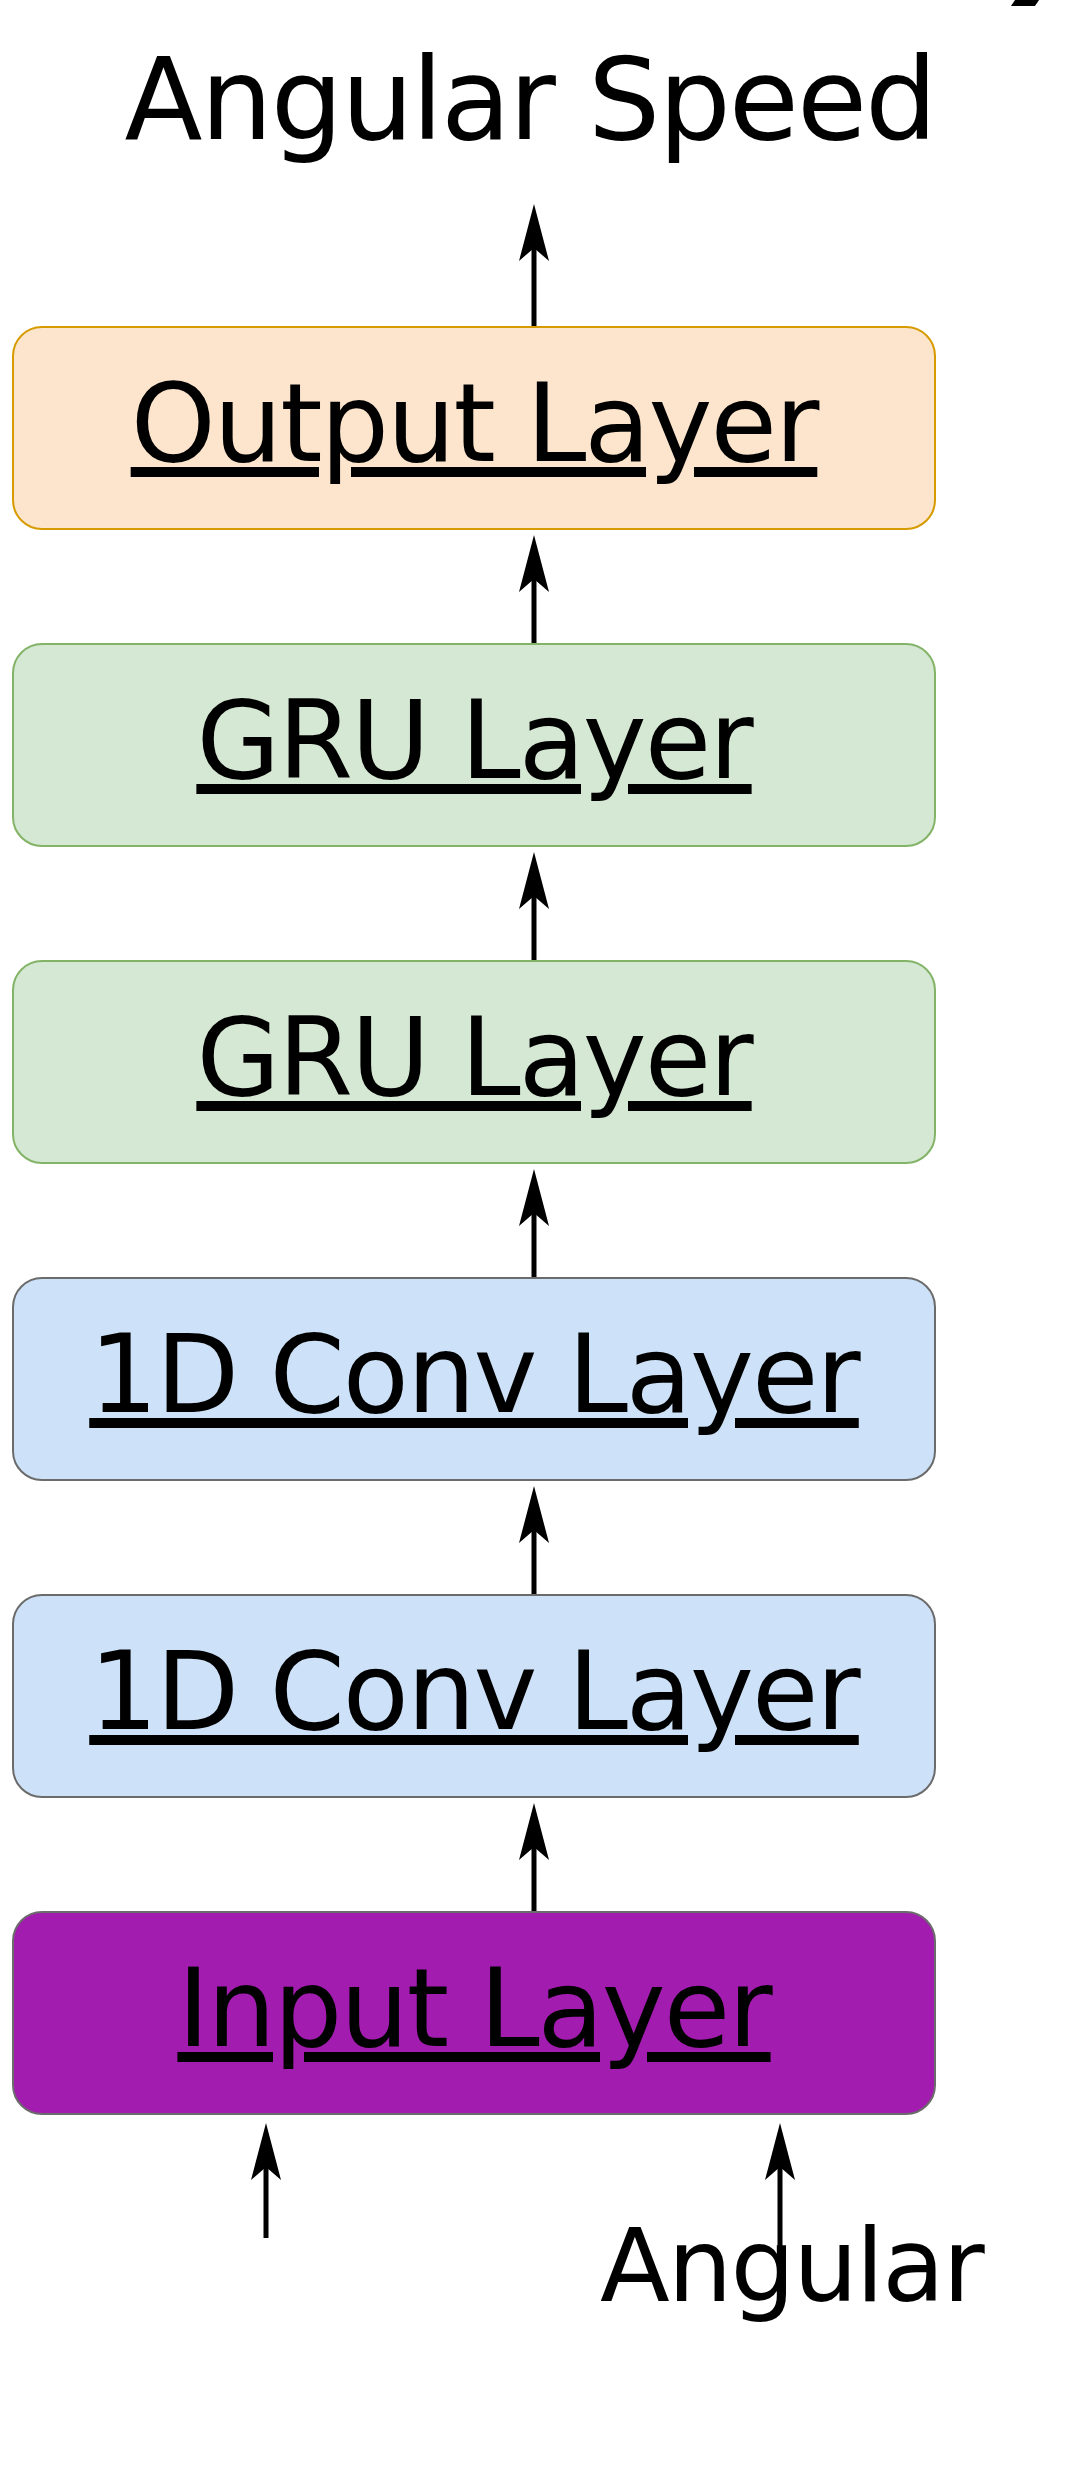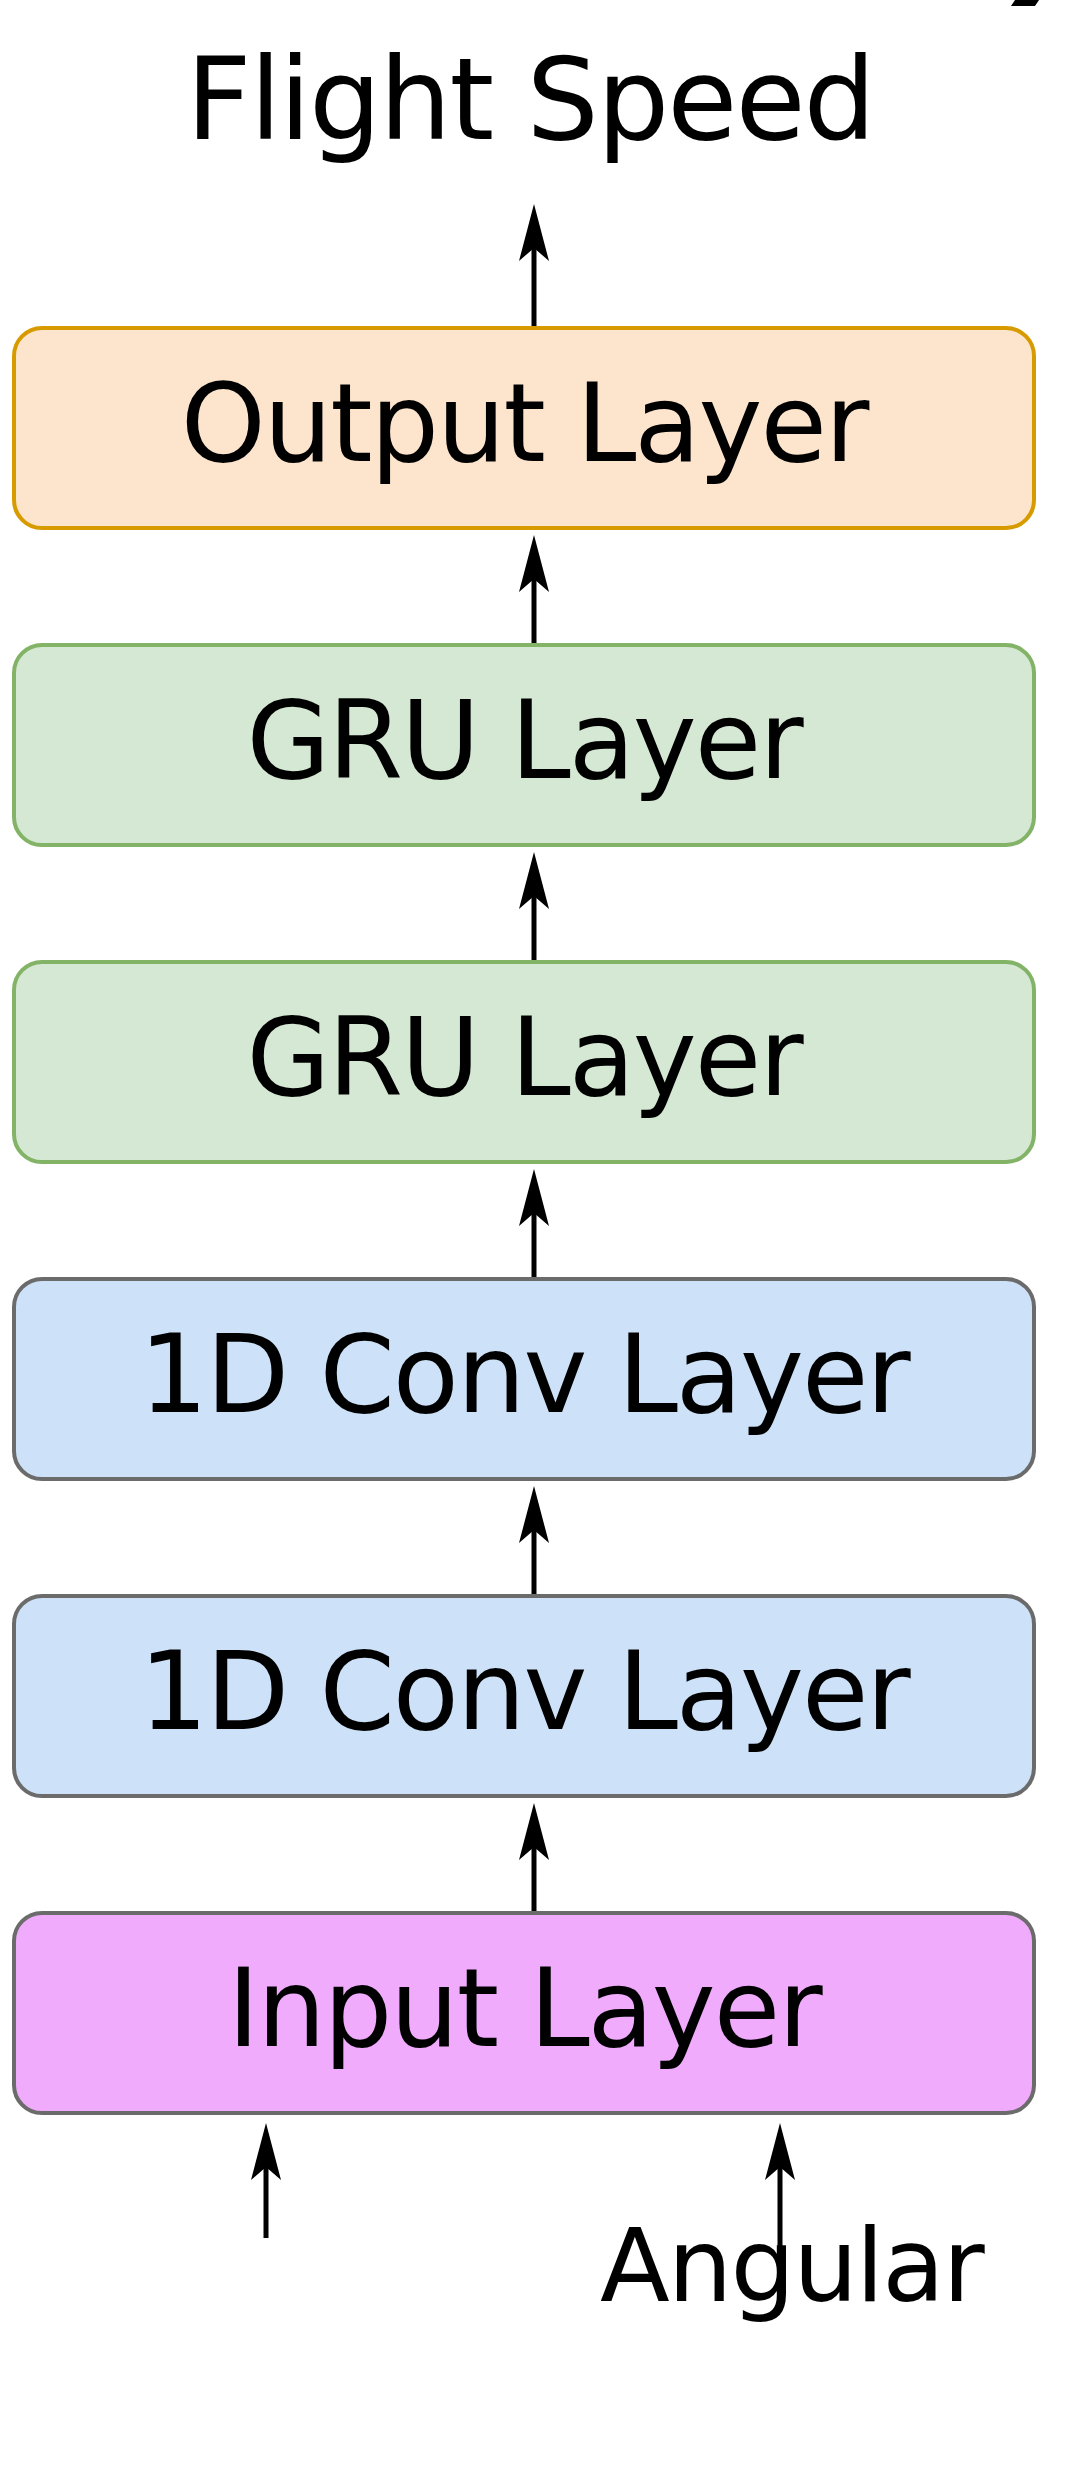--- a/index.html
+++ b/index.html
@@ -14,28 +14,29 @@
     height: 2492px;
     background: #ffffff;
     overflow: hidden;
     color: #000000;
   }
 
   
   .layer-box {
     position: absolute;
     left: 12px;
-    width: 1024px;
+    width: 924px;
     height: 204px;
     box-sizing: border-box;
-    border: 4px solid #ef4444;
+    border: 2px solid #ef4444;
     border-radius: 30px;
     display: flex;
     align-items: center;
     justify-content: center;
+    text-decoration: underline;
   }
   .layer-box .layer-label {
     font-size: 108px;
     line-height: 1;
     color: #000000;
     letter-spacing: -2px;
     white-space: nowrap;
     padding-bottom: 8px;
   }
 
@@ -103,21 +104,21 @@
     transform: skewX(-35deg);
   }
 </style>
 </head>
 <body>
 
 <div class="canvas" style="color: rgb(0, 0, 0);">
 
   <div class="corner-mark"></div>
 
-  <div class="top-label">Flight Speed</div>
+  <div class="top-label">Angular Speed</div>
 
   <div class="arrow" style="left:516px; top:203px; height:127px;">
     <svg width="36" height="58" viewBox="0 0 36 58">
         <polygon points="18,1 3,58 18,45 33,58" fill="currentColor"></polygon>
       </svg>
     <div class="shaft"></div>
   </div>
   <div class="arrow" style="left:516px; top:534px; height:112px;">
     <svg width="36" height="58" viewBox="0 0 36 58">
         <polygon points="18,1 3,58 18,45 33,58" fill="currentColor"></polygon>
@@ -169,21 +170,21 @@
   </div>
   <div class="layer-box" style="top: 960px; background-color: rgb(213, 232, 212); border-color: rgb(130, 179, 102);">
     <span class="layer-label">GRU Layer</span>
   </div>
   <div class="layer-box" style="top: 1277px; background-color: rgb(205, 226, 248); border-color: rgb(107, 107, 107);">
     <span class="layer-label">1D Conv Layer</span>
   </div>
   <div class="layer-box" style="top: 1594px; background-color: rgb(205, 226, 248); border-color: rgb(107, 107, 107);">
     <span class="layer-label">1D Conv Layer</span>
   </div>
-  <div class="layer-box" style="top: 1911px; background-color: #f0abfc; border-color: rgb(107, 107, 107);">
+  <div class="layer-box" style="top: 1911px; background-color: #a21caf; border-color: rgb(107, 107, 107);">
     <span class="layer-label">Input Layer</span>
   </div>
 
   <div class="angular-label">
     <div>Angular</div>
   </div>
 
 </div>
 
 </body></html>

